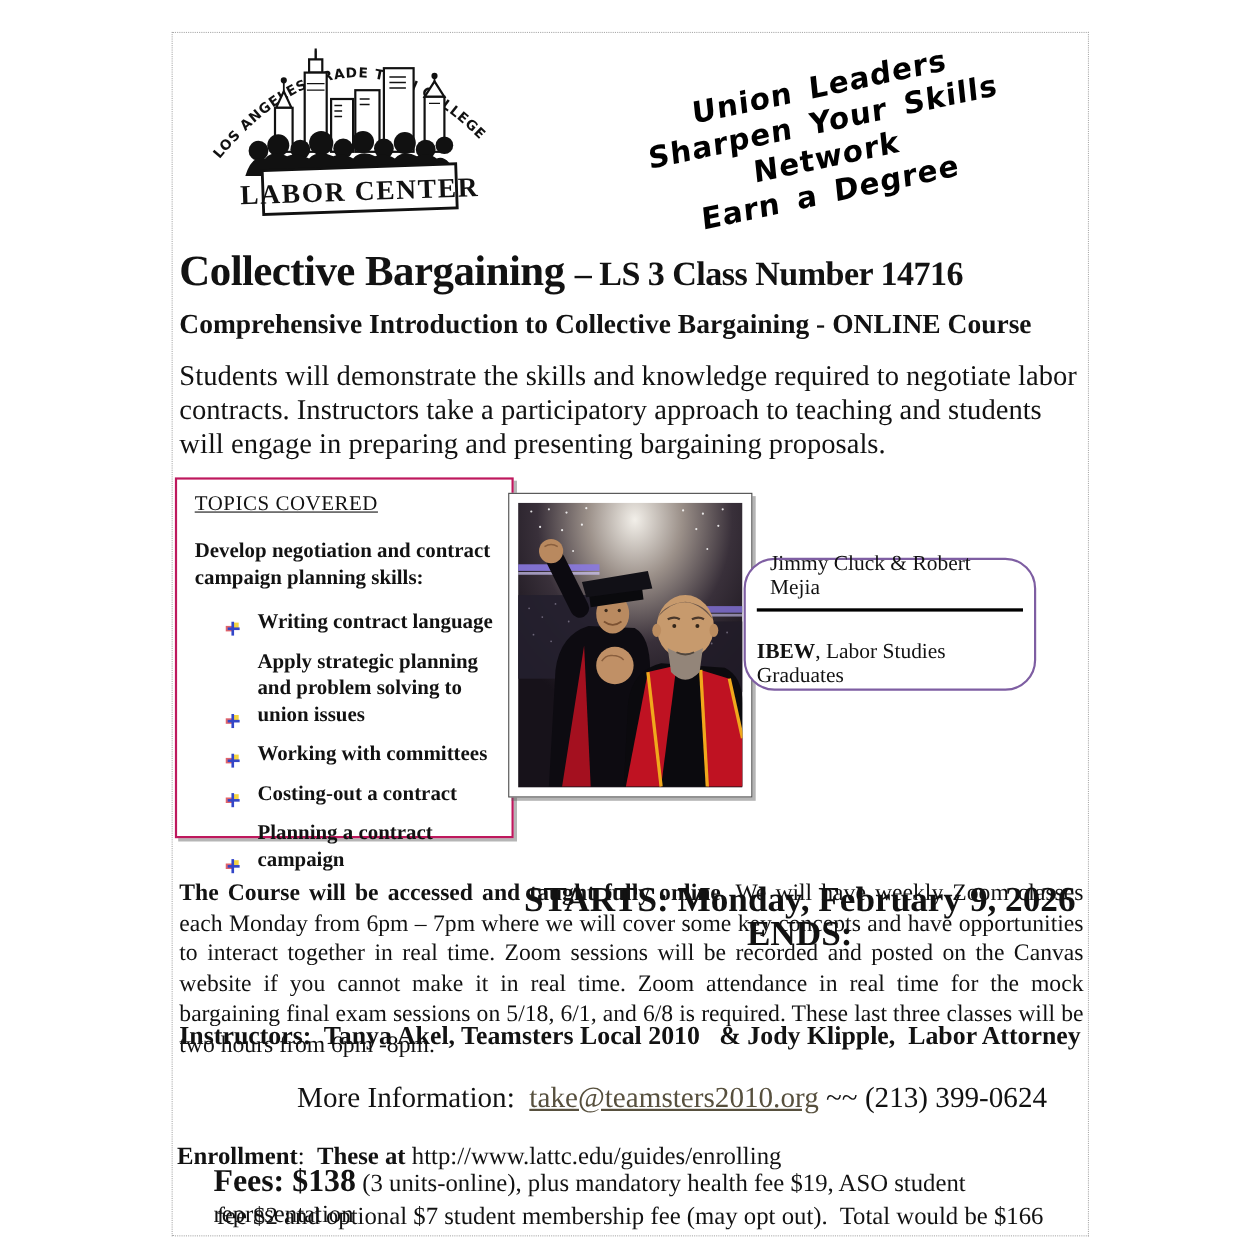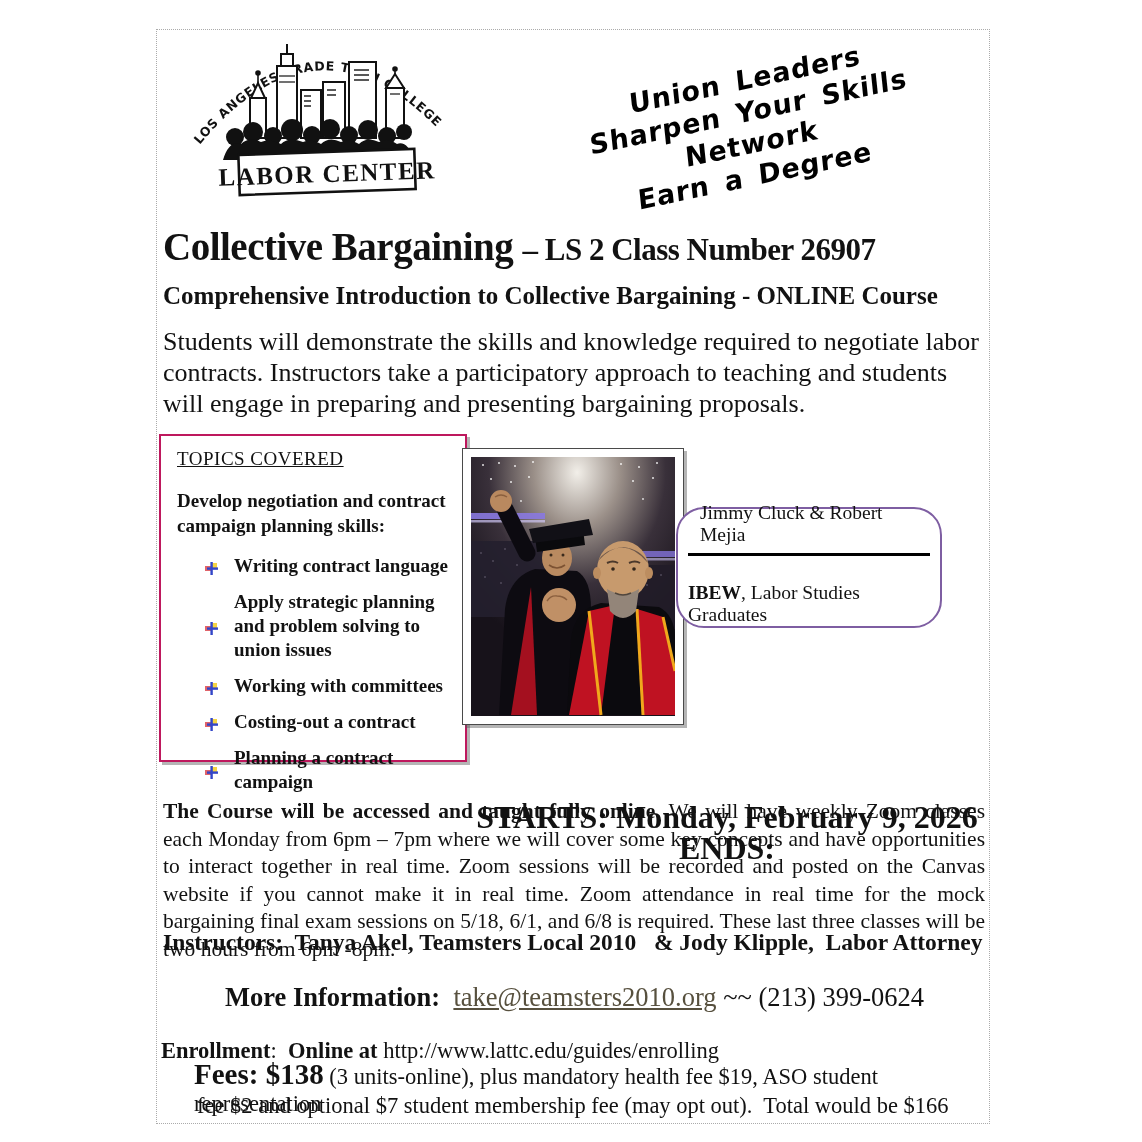--- a/index.html
+++ b/index.html
@@ -23,21 +23,21 @@
   .subtitle{position:absolute;left:6px;top:252px;width:820px;font-weight:bold;font-size:25px;}
   .intro{position:absolute;left:6px;top:296px;width:822px;font-size:26px;line-height:31px;}
 
   
   .topics-box{position:absolute;left:2px;top:404px;width:308px;height:328px;
               border:2px solid #be185d;background:#fff;box-shadow:3px 3px 0 rgba(90,90,90,.45);
               padding:12px 8px 8px 16px;box-sizing:border-box;}
   .topics-heading{font-size:19px;text-decoration:underline;letter-spacing:.5px;}
   .topics-lead{font-size:19px;font-weight:bold;margin-top:18px;line-height:25px;}
   .topics-list{list-style:none;margin:16px 0 0 0;padding:0 0 0 28px;}
-  .topics-list li{display:flex;align-items:center;font-size:19px;font-weight:bold;
+  .topics-list li{display:flex;align-items:flex-end;font-size:19px;font-weight:bold;
                   line-height:24px;margin-bottom:12px;}
   .bullet{flex:0 0 13px;width:13px;height:13px;margin:5px 16px 0 0;}
 
   
   .photo-frame{position:absolute;left:305px;top:418px;width:222px;height:277px;
                background:#fff;border:1px solid #4a4a4a;box-shadow:3px 3px 0 rgba(90,90,90,.45);
                padding:8px;box-sizing:border-box;}
   .photo-frame svg{display:block;width:204px;height:259px;}
 
   
@@ -50,21 +50,21 @@
   .grad-org b{font-weight:bold;}
 
   .schedule{position:absolute;left:310px;top:710px;width:520px;text-align:center;
             font-weight:bold;font-size:32px;line-height:31px;white-space:pre-wrap;}
   .details{position:absolute;left:6px;top:768px;width:822px;font-size:21.5px;line-height:27.5px;
            text-align:justify;}
   .details b{font-weight:bold;}
   .instructors{position:absolute;left:6px;top:899px;width:822px;font-weight:bold;font-size:23.5px;
                white-space:pre-wrap;}
   .moreinfo{position:absolute;left:68px;top:952px;width:760px;font-size:26.5px;white-space:pre-wrap;}
-  .moreinfo .label{font-weight:bold;}
+  .moreinfo .label{font-weight:normal;margin-left:45px;}
   .moreinfo a{color:#57503e;text-decoration:underline;cursor:pointer;}
   .enroll{position:absolute;left:4px;top:1008px;width:822px;font-size:22.5px;white-space:pre-wrap;}
   .enroll .b{font-weight:bold;}
   .fees1{position:absolute;left:37px;top:1028px;width:790px;font-size:22.5px;white-space:pre-wrap;}
   .fees1 .lead{font-weight:bold;font-size:29px;}
   .fees2{position:absolute;left:40px;top:1063px;width:780px;font-size:22.5px;white-space:pre-wrap;}
   .fees2 .it{}
 </style>
 </head>
 <body>
@@ -137,21 +137,21 @@
       </svg>
     </div>
 
     <div class="tagline">
       <div>Union Leaders</div>
       <div>Sharpen Your Skills</div>
       <div>Network</div>
       <div>Earn a Degree</div>
     </div>
 
-    <div class="title"><span class="main">Collective Bargaining </span><span class="rest">– LS 2 Class Number 26907</span></div>
+    <div class="title"><span class="main">Collective Bargaining </span><span class="rest">– LS 3 Class Number 14716</span></div>
 
     <div class="subtitle">Comprehensive Introduction to Collective Bargaining - ONLINE Course</div>
 
     <div class="intro">Students will demonstrate the skills and knowledge required to negotiate labor contracts. Instructors take a participatory approach to teaching and students will engage in preparing and presenting bargaining proposals.</div>
 
     <div class="topics-box">
       <div class="topics-heading">TOPICS COVERED</div>
       <div class="topics-lead">Develop negotiation and contract campaign planning skills:</div>
       <ul class="topics-list">
         <li>
@@ -298,19 +298,19 @@
     <div class="schedule">
       <div>STARTS: Monday, February 9, 2026  ENDS:</div>
     </div>
 
     <div class="details"><b>The Course will be accessed and taught fully online.</b><span> We will have weekly Zoom classes each Monday from 6pm – 7pm where we will cover some key concepts and have opportunities to interact together in real time. Zoom sessions will be recorded and posted on the Canvas website if you cannot make it in real time. Zoom attendance in real time for the mock bargaining final exam sessions on  5/18, 6/1, and 6/8  is required. These last three classes will be two hours from 6pm -8pm.</span></div>
 
     <div class="instructors"><span>Instructors:</span><span>  Tanya Akel, Teamsters Local 2010   &amp; Jody Klipple,  Labor Attorney</span></div>
 
     <div class="moreinfo"><span class="label">More Information:</span><span>  </span><a>take@teamsters2010.org</a><span> ~~ </span><span>(213) 399-0624</span></div>
 
-    <div class="enroll"><span class="b">Enrollment</span><span>:  </span><span class="b">Online at </span><span>http://www.lattc.edu/guides/enrolling</span></div>
+    <div class="enroll"><span class="b">Enrollment</span><span>:  </span><span class="b">These at </span><span>http://www.lattc.edu/guides/enrolling</span></div>
 
     <div class="fees1"><span class="lead">Fees: $138</span><span> (3 units-online), plus mandatory health fee $19, ASO student representation</span></div>
     <div class="fees2"><span>fee $2 and </span><span class="it">optional</span><span> $7 student membership fee (may opt out).  Total would be $166</span></div>
 
   </div>
 </div>
 
 </body></html>

